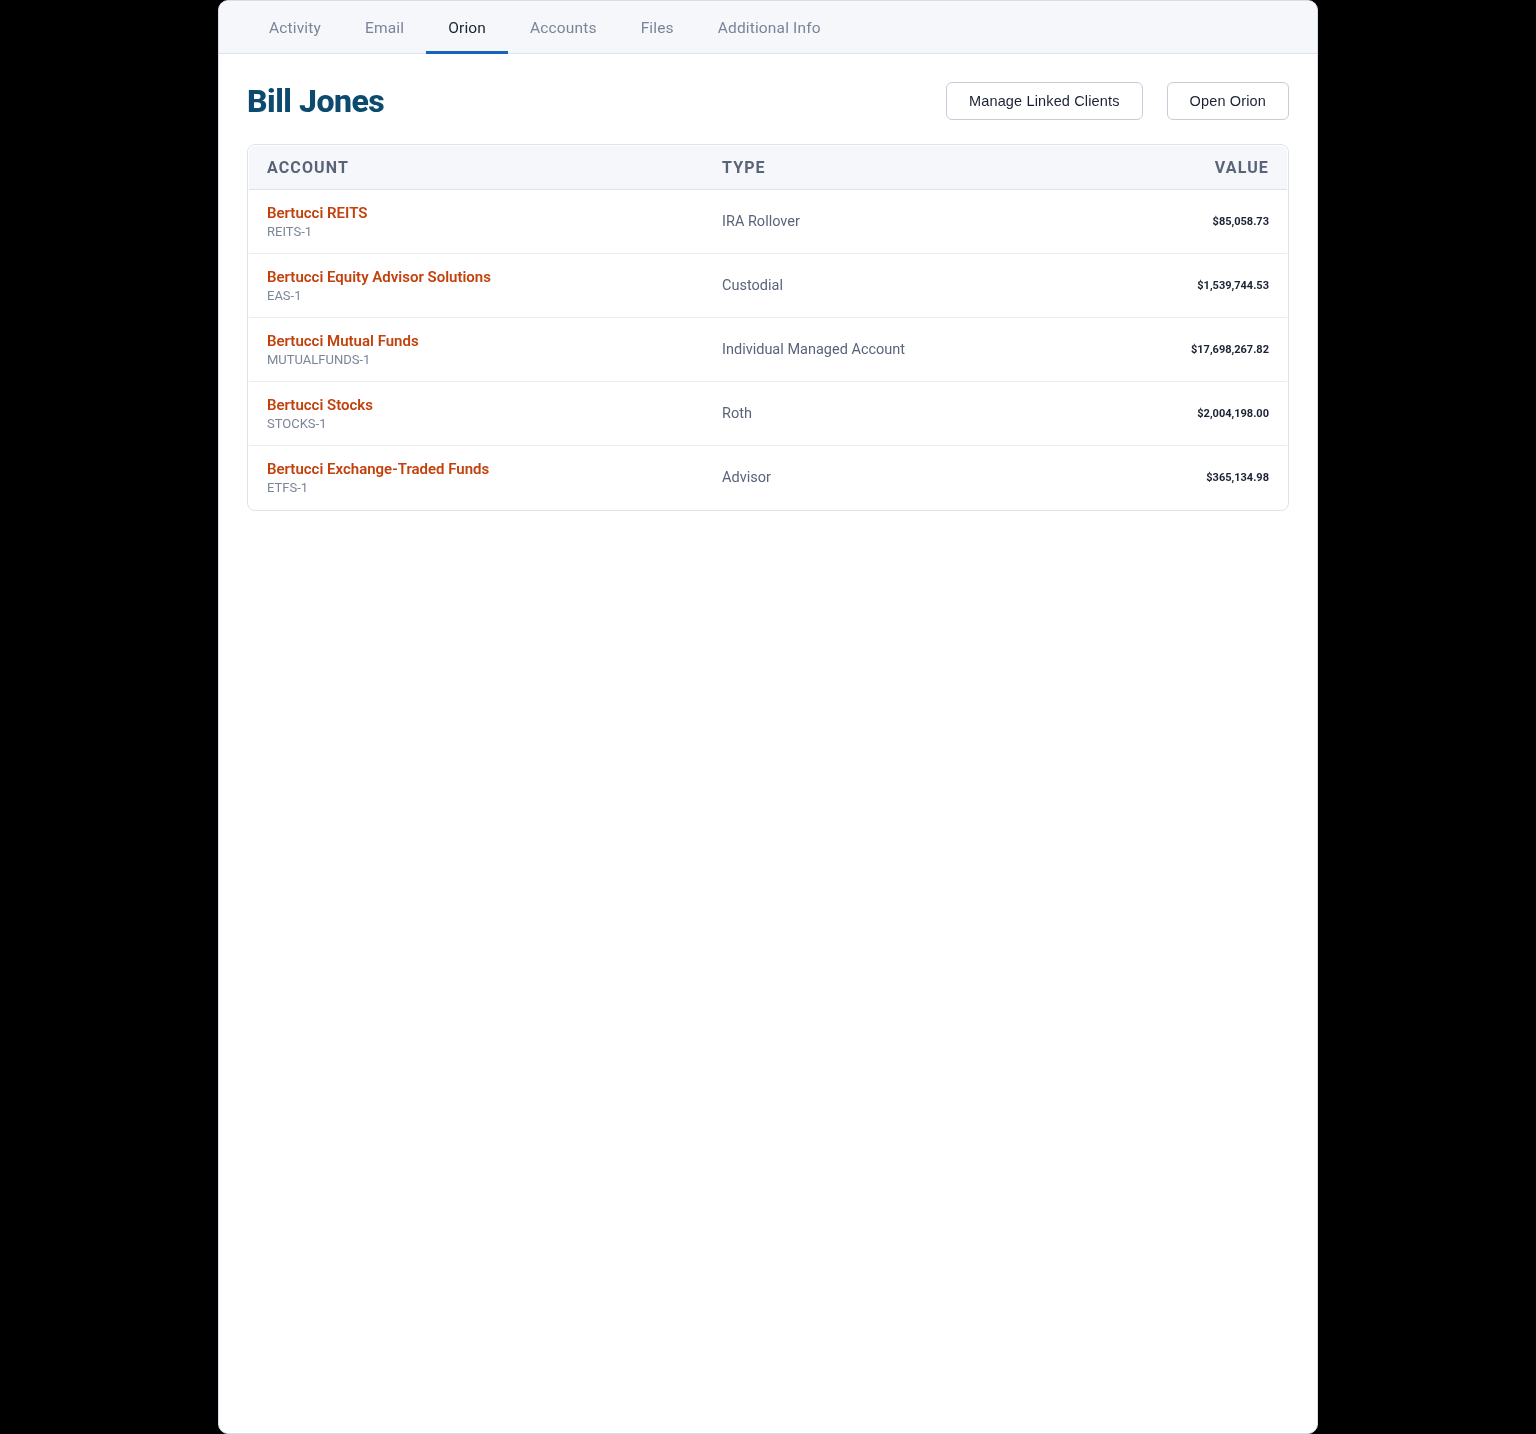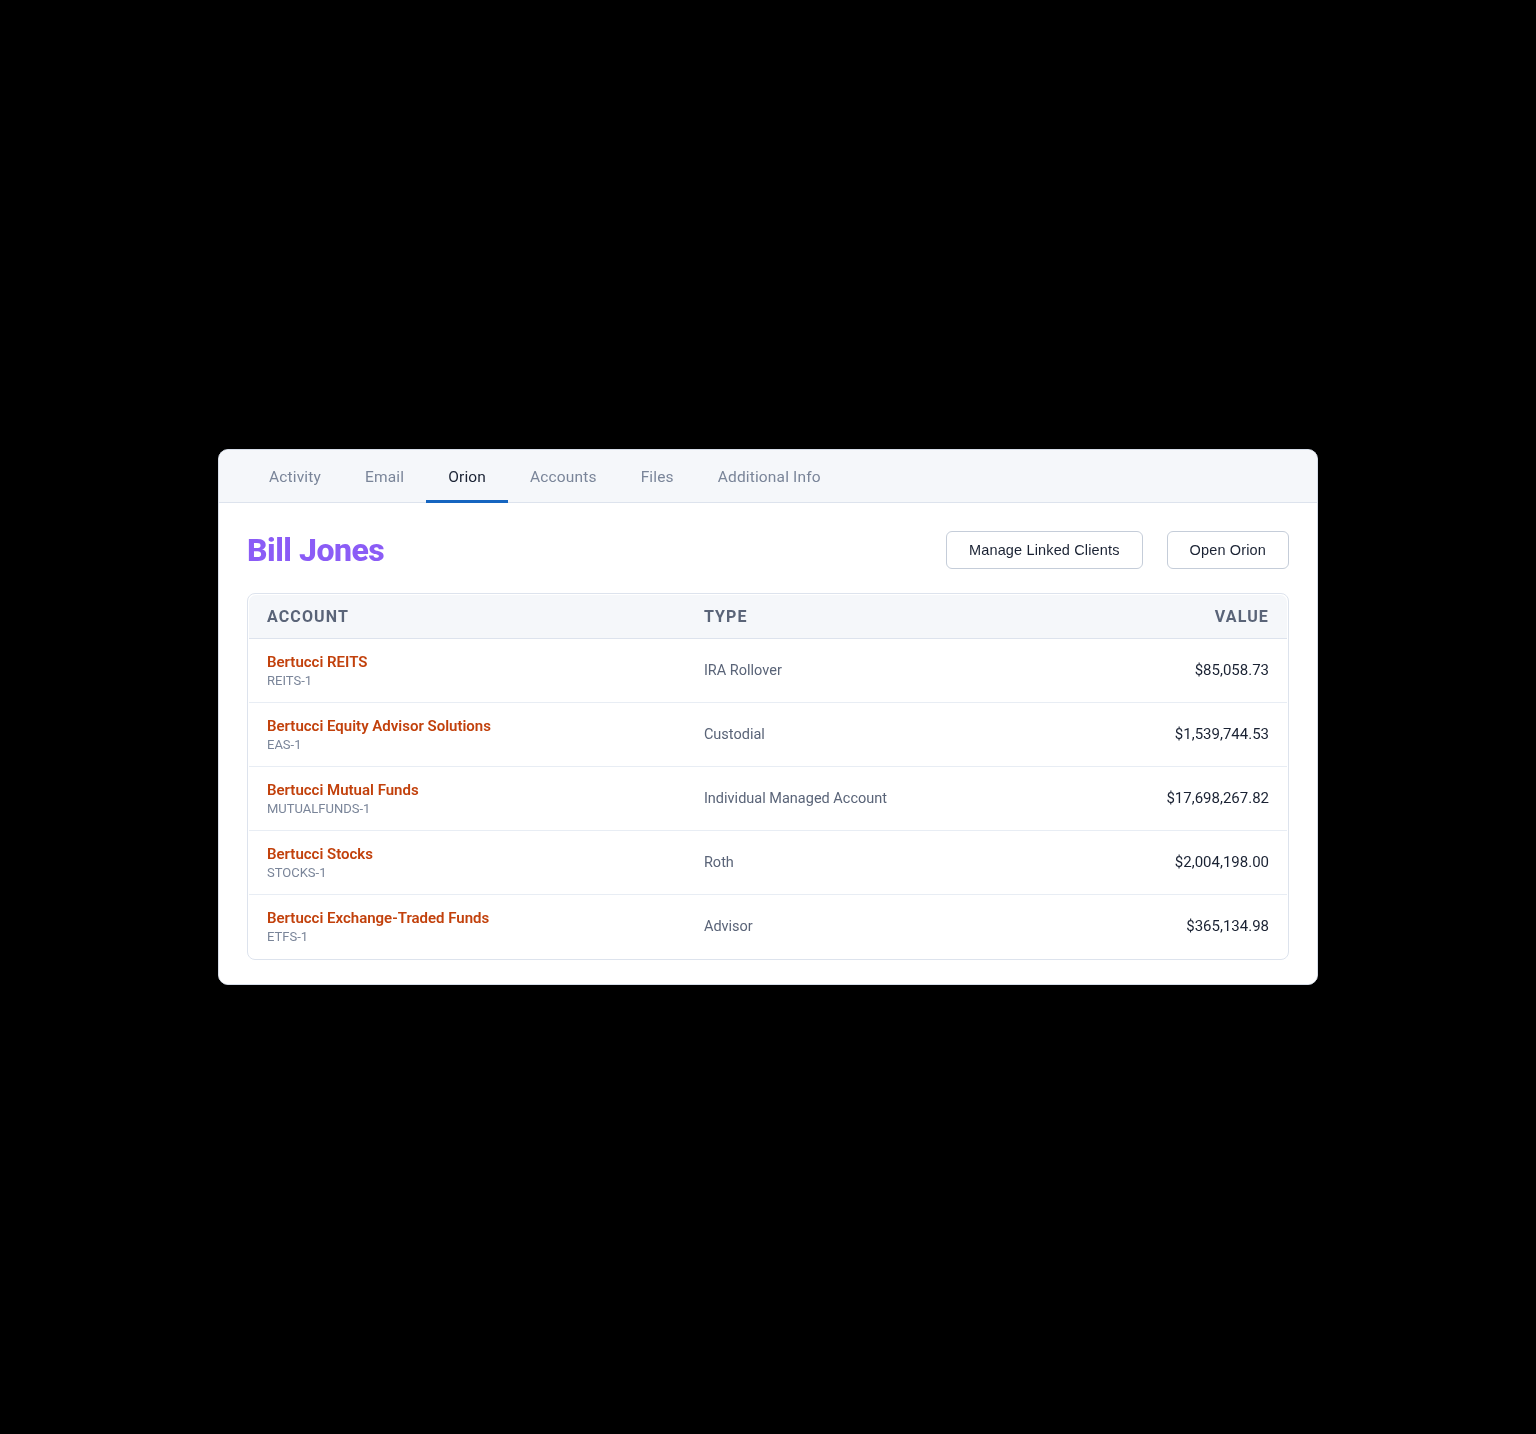--- a/index.html
+++ b/index.html
@@ -12,25 +12,24 @@
       background: #000;
       display: flex;
       justify-content: center;
       align-items: center;
       min-height: 100vh;
       font-family: -apple-system, BlinkMacSystemFont, 'Segoe UI', Roboto, sans-serif;
     }
 
     .outer-wrapper {
       width: 1536px;
-      height: 1266px;
+      height: 1434px;
       background: #000;
       display: flex;
       justify-content: center;
-      align-items: center;
     }
 
     .card {
       background: #fff;
       border-radius: 10px;
       box-shadow: 0 4px 24px rgba(0,0,0,0.18);
       width: 1100px;
       overflow: hidden;
       border: 1.5px solid #d6dde8;
     }
@@ -74,21 +73,21 @@
     .header-row {
       display: flex;
       align-items: center;
       justify-content: space-between;
       margin-bottom: 24px;
     }
 
     .client-name {
       font-size: 32px;
       font-weight: 800;
-      color: #8b5cf6;
+      color: #0c4a6e;
       letter-spacing: -0.5px;
     }
 
     .header-actions {
       display: flex;
       gap: 24px;
     }
 
     .btn {
       padding: 10px 22px;
@@ -161,22 +160,22 @@
     }
 
     .account-type {
       color: #5a6478;
       font-size: 14.5px;
     }
 
     .account-value {
       text-align: right;
       color: #1a2233;
-      font-size: 15px;
-      font-weight: 400;
+      font-size: 11px;
+      font-weight: 700;
     }
 
     .table-wrapper {
       border-radius: 8px;
       overflow: hidden;
       border: 1.5px solid #dde3ed;
       margin-bottom: 0;
     }
 
     .bottom-space {

